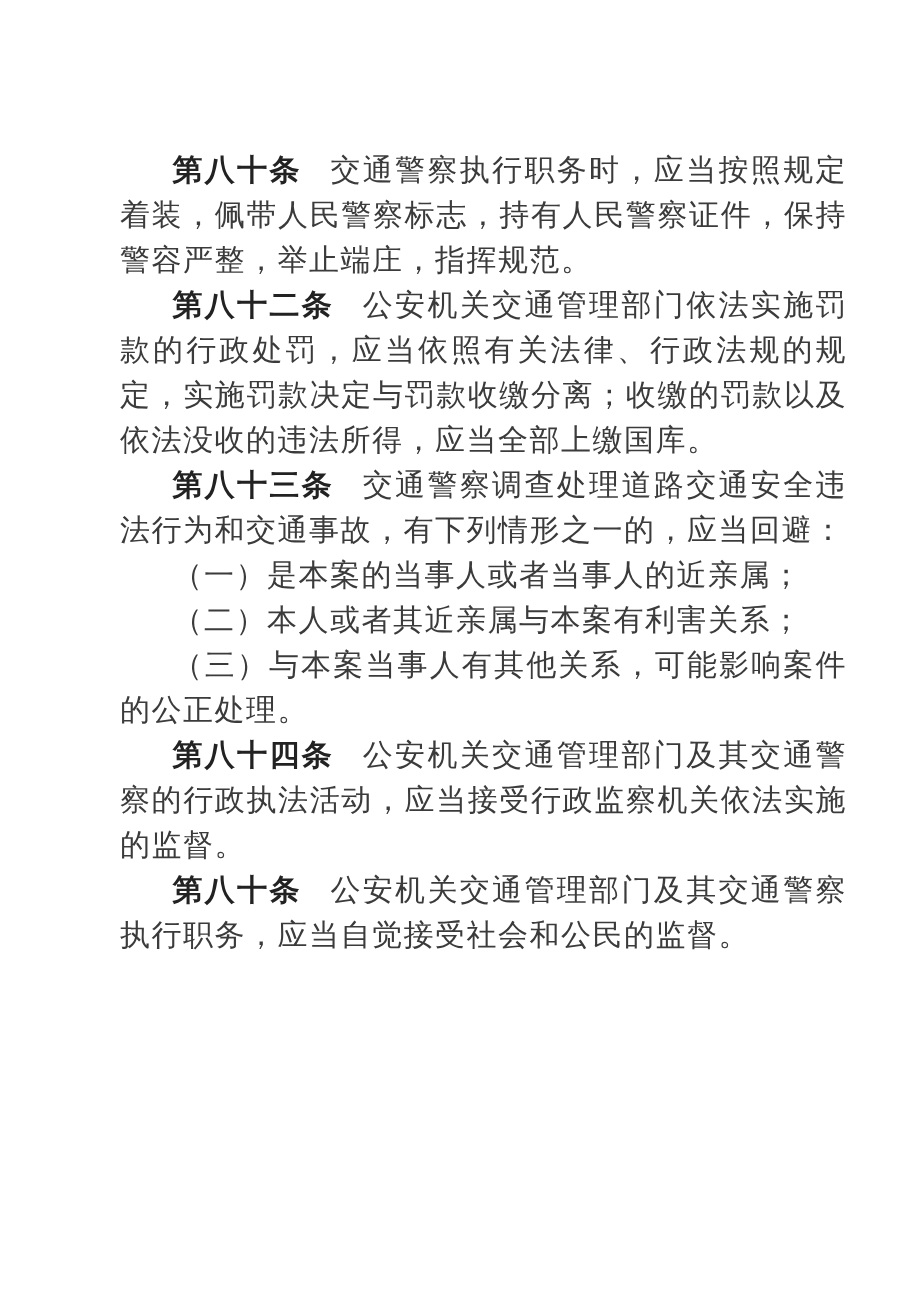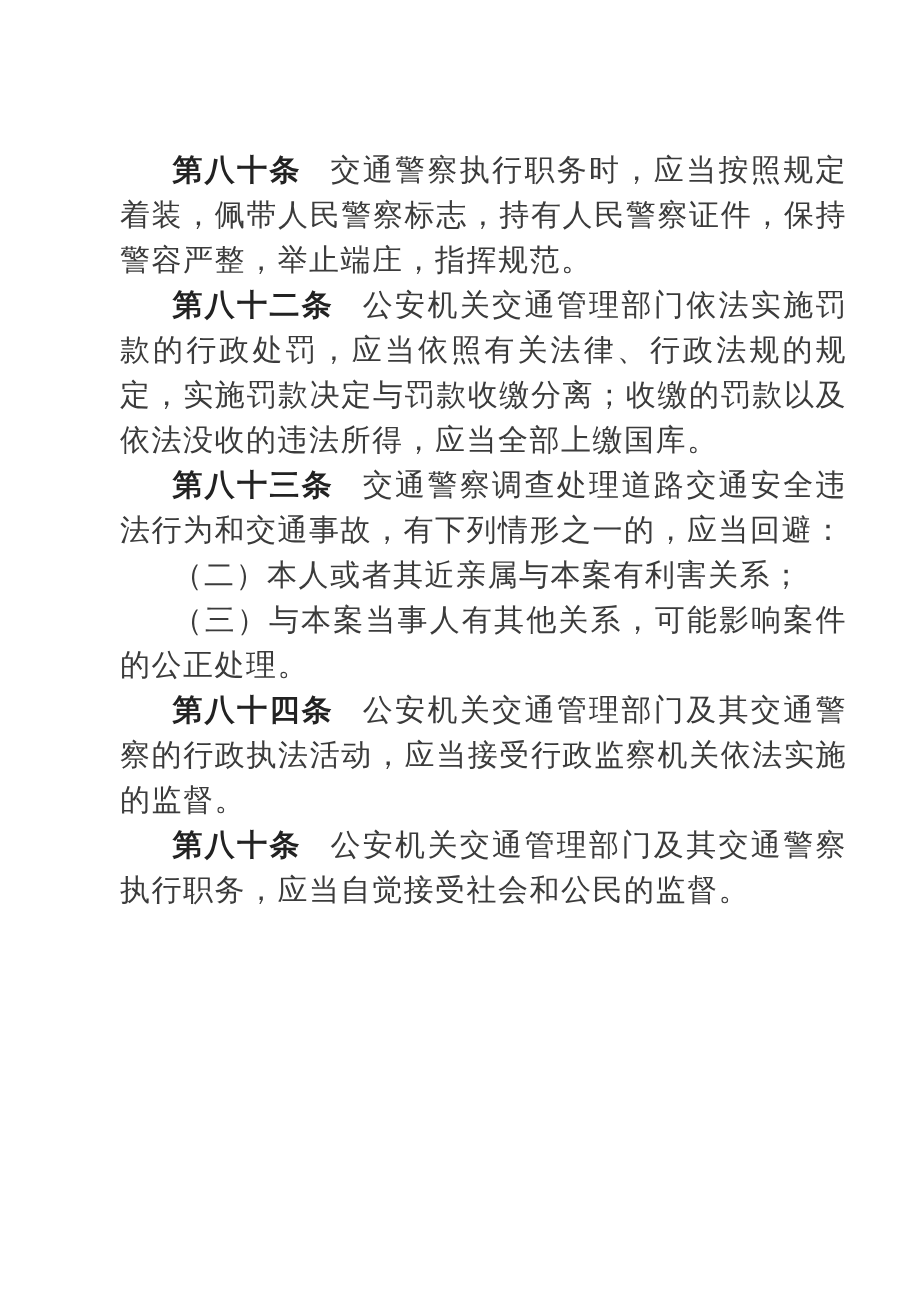--- a/index.html
+++ b/index.html
@@ -55,20 +55,21 @@
 <div class="page">
   <div class="content">
 
     <p class="para"><b class="article-label">第八十条</b><span>交通警察执行职务时，应当按照规定着装，佩带人民警察标志，持有人民警察证件，保持警容严整，举止端庄，指挥规范。</span></p>
 
 
     <p class="para"><b class="article-label">第八十二条</b><span>公安机关交通管理部门依法实施罚款的行政处罚，应当依照有关法律、行政法规的规定，实施罚款决定与罚款收缴分离；收缴的罚款以及依法没收的违法所得，应当全部上缴国库。</span></p>
 
     <p class="para"><b class="article-label">第八十三条</b><span>交通警察调查处理道路交通安全违法行为和交通事故，有下列情形之一的，应当回避：</span></p>
 
+    <p class="para"><b class="article-label"></b><span>（一）是本案的当事人或者当事人的近亲属；</span></p>
 
     <p class="para"><b class="article-label"></b><span>（二）本人或者其近亲属与本案有利害关系；</span></p>
 
     <p class="para"><b class="article-label"></b><span>（三）与本案当事人有其他关系，可能影响案件的公正处理。</span></p>
 
     <p class="para"><b class="article-label">第八十四条</b><span>公安机关交通管理部门及其交通警察的行政执法活动，应当接受行政监察机关依法实施的监督。</span></p>
 
 
 
     <p class="para"><b class="article-label">第八十条</b><span>公安机关交通管理部门及其交通警察执行职务，应当自觉接受社会和公民的监督。</span></p>

